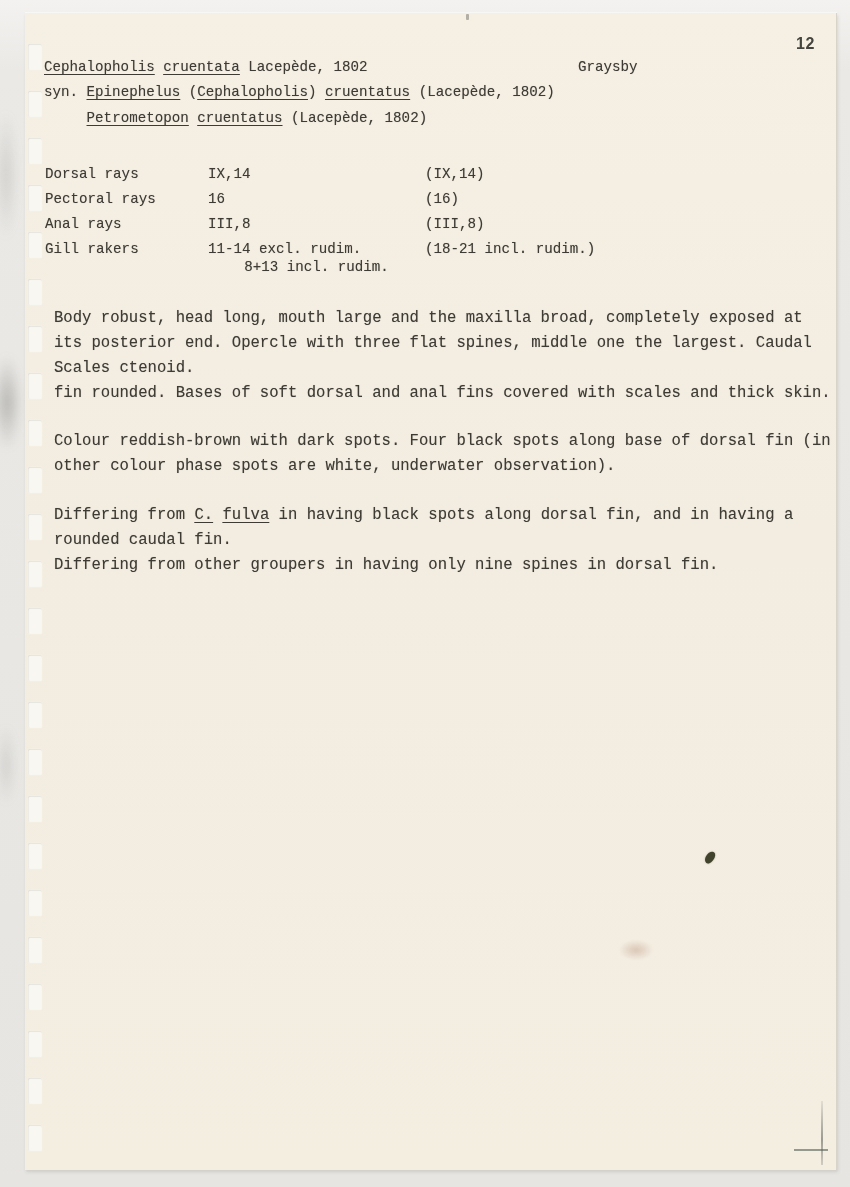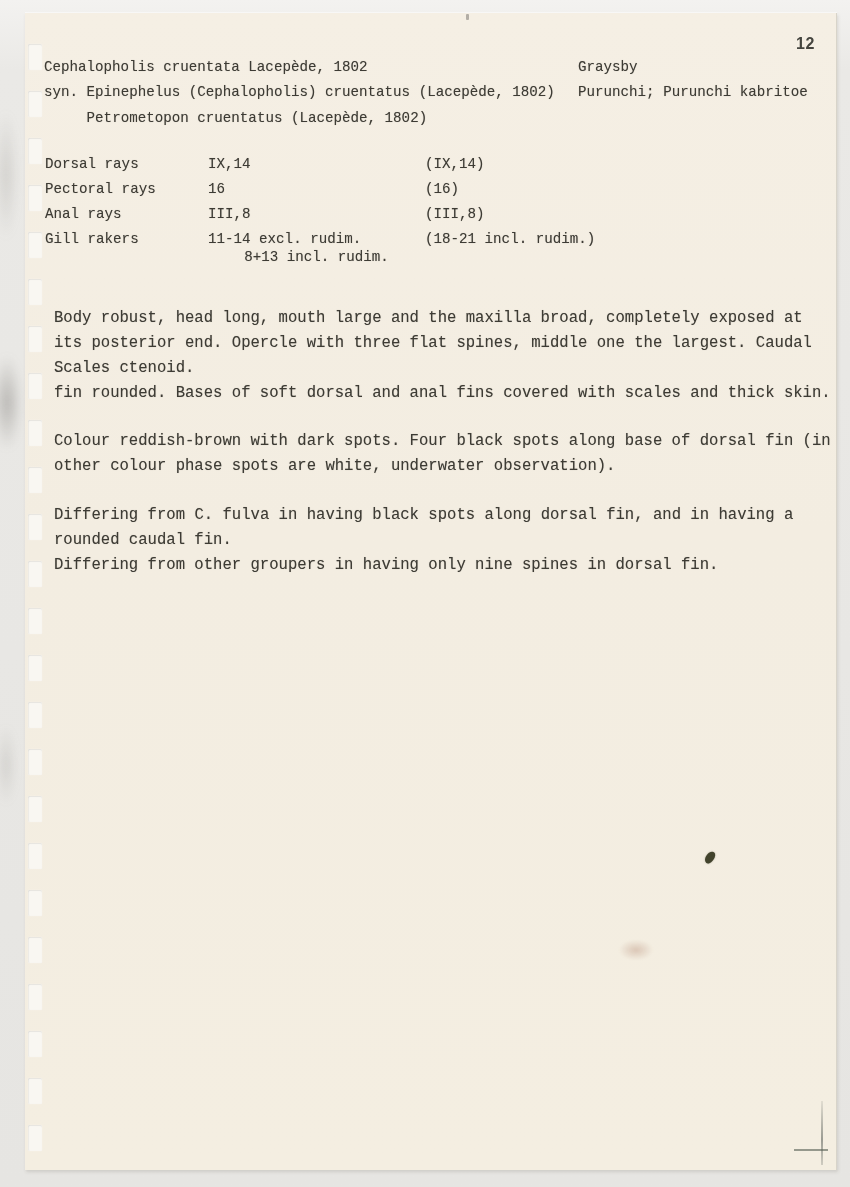--- a/index.html
+++ b/index.html
@@ -22,34 +22,34 @@
 
   .hole{
     position:absolute;left:3px;width:14px;height:26px;border-radius:1.5px;
     background:#f9f7f2;
     box-shadow:inset 0 1px 1px rgba(0,0,0,.07), inset 1px 0 1px rgba(0,0,0,.05), 0 0 1px rgba(255,255,255,.85);
   }
 
   .ink{color:#3d3b34;text-shadow:0 0 .8px rgba(61,59,52,.38);}
   .hdrtext{font-size:14.2px;line-height:25.4px;white-space:pre;}
   .paratext{font-size:15.6px;line-height:25.1px;white-space:pre;margin-left:10px;}
-  .u{text-decoration-thickness:1.4px;text-underline-offset:3px;}
+  .u{text-decoration:underline;text-decoration-thickness:1.4px;text-underline-offset:3px;}
 
   .page-number{
     position:absolute;left:771px;top:22px;
     font-family:"Liberation Sans",sans-serif;font-weight:700;font-size:16px;
     color:#45453f;letter-spacing:.5px;
   }
 
   .header-left{position:absolute;left:19px;top:42px;}
   .header-left .indent1{padding-left:42.6px;}
   .header-right{position:absolute;left:553px;top:42px;}
 
   .counts{
-    position:absolute;left:20px;top:139px;
+    position:absolute;left:20px;top:149px;
     display:grid;grid-template-columns:163px 217px auto;align-items:start;
     font-size:14.2px;line-height:25px;white-space:pre;
   }
   .crow{display:contents;}
   .cvalue > div:nth-child(2){line-height:18px;margin-top:-4px;text-align:center;}
 
   .para{position:absolute;left:19px;}
   .p1{top:293px;}
   .p2{top:416px;}
   .p3{top:490px;}
@@ -103,21 +103,21 @@
       <div class="hole" style="top: 924px;"></div>
       <div class="hole" style="top: 971px;"></div>
       <div class="hole" style="top: 1018px;"></div>
       <div class="hole" style="top: 1065px;"></div>
       <div class="hole" style="top: 1112px;"></div>
     </div>
 
   <div class="page-number">12</div>
 
   <div class="header-left ink hdrtext" id="header-left"><div><span class="u">Cephalopholis</span><span> </span><span class="u">cruentata</span><span> Lacepède, 1802</span></div><div><span>syn. </span><span class="u">Epinephelus</span><span> (</span><span class="u">Cephalopholis</span><span>) </span><span class="u">cruentatus</span><span> (Lacepède, 1802)</span></div><div class="indent1"><span class="u">Petrometopon</span><span> </span><span class="u">cruentatus</span><span> (Lacepède, 1802)</span></div></div>
-  <div class="header-right ink hdrtext" id="header-right"><div>Graysby</div><div>Purunchi; Purunchi kabritoe</div></div>
+  <div class="header-right ink hdrtext" id="header-right"><div>Graysby</div></div>
 
   <div class="counts ink" id="counts"><div class="crow"><div class="clabel">Dorsal rays</div><div class="cvalue"><div>IX,14</div></div><div class="cparen">(IX,14)</div></div><div class="crow"><div class="clabel">Pectoral rays</div><div class="cvalue"><div>16</div></div><div class="cparen">(16)</div></div><div class="crow"><div class="clabel">Anal rays</div><div class="cvalue"><div>III,8</div></div><div class="cparen">(III,8)</div></div><div class="crow"><div class="clabel">Gill rakers</div><div class="cvalue"><div>11-14 excl. rudim.</div><div>8+13 incl. rudim.</div></div><div class="cparen">(18-21 incl. rudim.)</div></div></div>
 
   <div class="para p1 ink paratext"><div><span>Body robust, head long, mouth large and the maxilla broad, completely exposed at</span></div><div><span>its posterior end. Opercle with three flat spines, middle one the largest. Caudal</span></div><div><span>Scales ctenoid.</span></div><div><span>fin rounded. Bases of soft dorsal and anal fins covered with scales and thick skin.</span></div></div>
   <div class="para p2 ink paratext"><div><span>Colour reddish-brown with dark spots. Four black spots along base of dorsal fin (in</span></div><div><span>other colour phase spots are white, underwater observation).</span></div></div>
   <div class="para p3 ink paratext"><div><span>Differing from </span><span class="u">C.</span><span> </span><span class="u">fulva</span><span> in having black spots along dorsal fin, and in having a</span></div><div><span>rounded caudal fin.</span></div></div>
   <div class="para p4 ink paratext"><div><span>Differing from other groupers in having only nine spines in dorsal fin.</span></div></div>
 
   <div class="edge-tick"></div>
   <div class="speck"></div>

